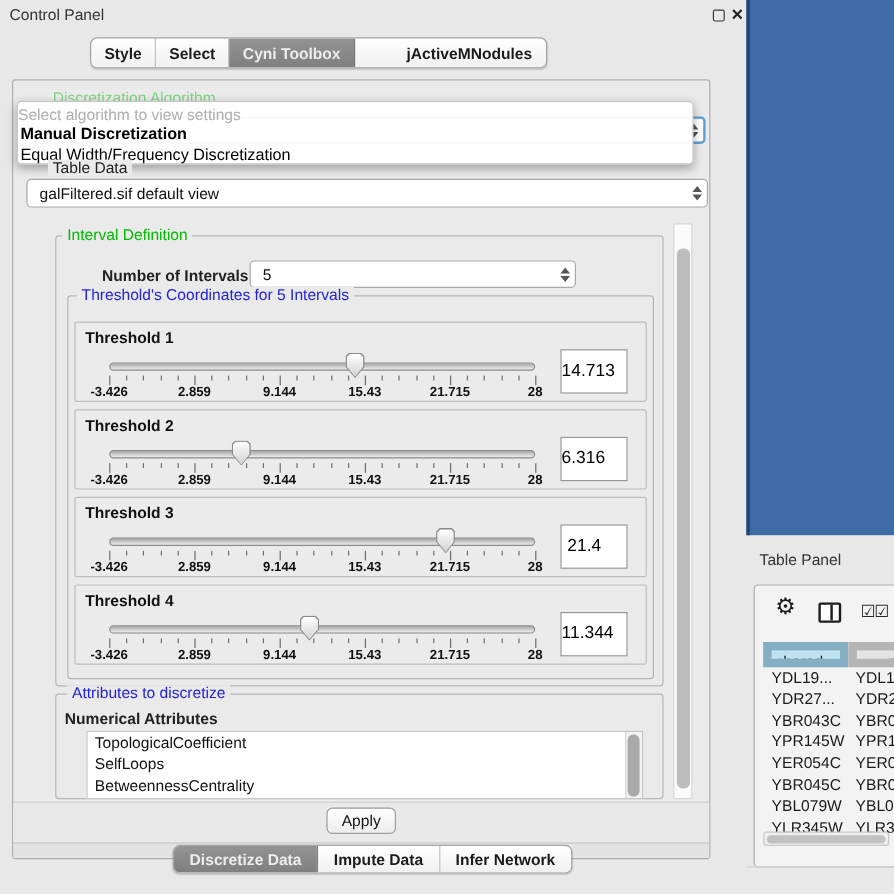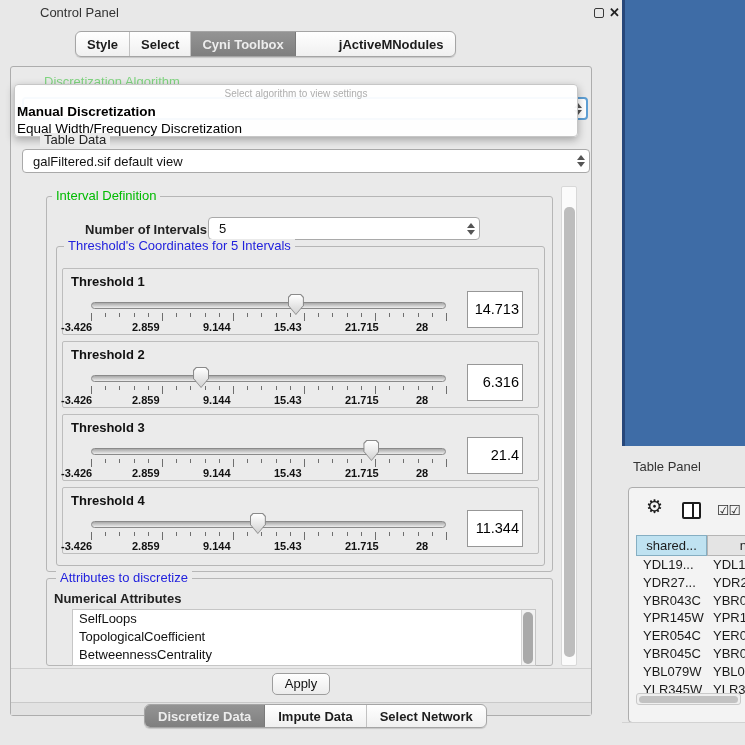--- a/index.html
+++ b/index.html
@@ -2,21 +2,21 @@
 <html style="--green: #00bb00; --blue: #2222dd; --frame-blue: #3e6ca6; --hdr-blue: #bfe2f1; --node-red: #ee1111; --teal-edge: #9ac6d0; --selected-tab: #8c8c8c;"><head>
 <meta charset="utf-8">
 <style>
   html,body{margin:0;padding:0;background:#e8e8e8;}
   *{box-sizing:border-box;font-family:"Liberation Sans",sans-serif;}
   #screen{position:relative;width:745px;height:745px;background:#e8e8e8;overflow:hidden;font-size:13px;color:#222;}
   .abs{position:absolute;}
 
   
   #cp-titlebar{left:0;top:0;width:621px;height:26px;background:#e8e8e8;}
-  #cp-title{left:8px;top:5px;font-size:13px;color:#333;margin-left:32px;}
+  #cp-title{left:8px;top:5px;font-size:13px;color:#333;}
   .win-btn{width:12px;height:12px;top:7px;cursor:default;}
   #cp-float{left:594px;top:8px;width:10px;height:10px;border:1.5px solid #3a3a3a;border-radius:2px;background:transparent;}
   #cp-close{left:609px;top:5px;font-weight:bold;font-size:13px;color:#222;}
 
   
   .segbar{display:flex;height:26px;border:1px solid #a5a5a5;border-radius:6px;background:linear-gradient(#ffffff,#f0f0f0);overflow:hidden;box-shadow:0 1px 1px rgba(0,0,0,.15);}
   .seg{display:flex;align-items:center;gap:5px;padding:0 11px;font-size:13px;font-weight:bold;color:#1c1c1c;border-right:1px solid #c2c2c2;cursor:default;white-space:nowrap;}
   .seg:last-child{border-right:none;padding-left:43px;}
   .seg.sel{background:linear-gradient(#949494,#7f7f7f);color:#ededed;border-right-color:#7a7a7a;}
   #top-tabs{left:75px;top:31px;}
@@ -34,21 +34,21 @@
   .combo{background:#fff;border:1px solid #a9a9a9;border-radius:4px;display:flex;align-items:center;}
   .combo .val{flex:1;padding-left:10px;font-size:13px;color:#111;overflow:hidden;white-space:nowrap;}
   .stepper{width:16px;display:flex;flex-direction:column;align-items:center;justify-content:center;gap:2px;}
   .tri-up{width:0;height:0;border-left:4px solid transparent;border-right:4px solid transparent;border-bottom:5px solid #555;}
   .tri-down{width:0;height:0;border-left:4px solid transparent;border-right:4px solid transparent;border-top:5px solid #555;}
 
   
   #algo-combo{left:22px;top:97px;width:566px;height:23px;border:2px solid #5e9fd4;}
   #algo-label{left:40px;top:75px;opacity:.45;}
   #algo-popup{left:14px;top:84px;width:564px;height:53px;background:rgba(255,255,255,.95);border:1px solid #c6c6c6;border-radius:4px;box-shadow:0 3px 8px rgba(0,0,0,.3);}
-  #popup-hint{left:0;top:3px;width:100%;text-align:center;color:#aeaeae;font-size:10px;}
+  #popup-hint{left:0;top:3px;width:100%;text-align:left;color:#aeaeae;font-size:13px;}
   .popup-opt{left:2px;font-size:13.5px;color:#000;white-space:nowrap;}
 
   
   #tabledata-label{left:40px;top:133px;color:#222;}
   #tabledata-combo{left:22px;top:149px;width:568px;height:24px;}
 
   
   .vtrack{background:#fbfbfb;border:1px solid #d8d8d8;border-radius:2px;}
   .vthumb{background:#bdbdbd;border-radius:5px;}
   #main-vtrack{left:561px;top:186px;width:16px;height:480px;}
@@ -61,22 +61,22 @@
   #numint-combo{left:208px;top:217px;width:272px;height:23px;}
   #thr-group{left:56px;top:246px;width:489px;height:320px;}
   #thr-label{left:64px;top:239px;}
 
   .thr-box{position:absolute;left:6px;width:477px;height:67px;border:1px solid #bdbdbd;border-radius:2px;background:#ebebeb;}
   .t-label{position:absolute;left:8px;top:5px;font-weight:bold;font-size:13px;color:#111;}
   .t-track{position:absolute;left:28px;top:33px;width:355px;height:7px;border:1px solid #8a8a8a;border-radius:4px;background:linear-gradient(180deg,#a8a8a8,#ededed);}
   .t-thumb{position:absolute;top:25px;width:16px;height:21px;clip-path:polygon(18% 0,82% 0,100% 14%,100% 55%,50% 100%,0 55%,0 14%);background:#8a8a8a;}
   .t-thumb i{position:absolute;left:1px;top:1px;right:1px;bottom:1px;clip-path:polygon(18% 0,82% 0,100% 14%,100% 55%,50% 100%,0 55%,0 14%);background:linear-gradient(#ffffff,#d2d2d2);}
   .tick{position:absolute;width:1px;background:#6e6e6e;}
-  .tick-lbl{position:absolute;width:60px;text-align:left;font-size:11px;font-weight:bold;color:#111;top:52px;}
-  .t-value{position:absolute;left:404px;top:22px;width:56px;height:37px;background:#fff;border:1px solid #979797;font-size:14.5px;color:#000;text-align:right;line-height:35px;padding-right:3px;}
+  .tick-lbl{position:absolute;width:60px;text-align:center;font-size:11px;font-weight:bold;color:#111;top:52px;}
+  .t-value{position:absolute;left:404px;top:22px;width:56px;height:37px;background:#fff;border:1px solid #979797;font-size:14.5px;color:#000;text-align:right;line-height:35px;padding-right:21px;}
 
   
   #attr-group{left:46px;top:578px;width:507px;height:88px;}
   #attr-label{left:56px;top:571px;}
   #numattr-label{left:54px;top:591px;font-weight:bold;}
   #attr-list{left:72px;top:609px;width:464px;height:57px;background:#fff;border:1px solid #c6c6c6;overflow:hidden;}
   .attr-item{padding-left:6px;line-height:18px;font-size:13px;color:#111;white-space:nowrap;}
   #attr-vtrack{position:absolute;right:0;top:0;width:14px;height:100%;background:#f2f2f2;border-left:1px solid #d5d5d5;}
   #attr-vthumb{position:absolute;right:2px;top:2px;width:10px;height:52px;background:#a9a9a9;border-radius:5px;}
 
@@ -88,21 +88,21 @@
   
   #net-frame{left:622px;top:0;width:123px;height:446px;background:var(--frame-blue);border-left:3px solid #27477a;}
 
   
   #tp-title{left:633px;top:459px;font-size:13px;color:#333;}
   #tp-box{left:628px;top:487px;width:130px;height:236px;background:#f3f3f3;border:1px solid #adadad;border-radius:4px;}
   #tp-gear{left:646px;top:497px;font-family:"DejaVu Sans",sans-serif;font-size:19px;color:#1c1c1c;line-height:19px;}
   #tp-colicon{left:682px;top:502px;width:19px;height:17px;border:2px solid #1c1c1c;border-radius:2px;background:#fff;}
   #tp-colicon i{position:absolute;left:50%;top:0;width:2px;height:100%;background:#1c1c1c;}
   #tp-checks{left:717px;top:502px;font-family:"DejaVu Sans",sans-serif;font-size:14px;color:#2a2a2a;letter-spacing:-1px;}
-  .hdr-cell{position:absolute;top:535px;height:21px;border:1px solid #ef4444;font-size:13px;color:#1c1c1c;text-align:center;line-height:19px;overflow:hidden;}
+  .hdr-cell{position:absolute;top:535px;height:21px;border:7px solid #ef4444;font-size:13px;color:#1c1c1c;text-align:center;line-height:19px;overflow:hidden;}
   #hdr-1{left:636px;width:71px;background:var(--hdr-blue);border-color:#85aec2;}
   #hdr-2{left:707px;width:80px;background:#e4e4e4;border-color:#b5b5b5;}
   #tbl-rows{left:636px;top:557px;width:160px;height:137px;overflow:hidden;background:transparent;}
   .tbl-row{display:flex;height:17.8px;font-size:13px;color:#1a1a1a;}
   .tbl-c1{width:71px;padding-left:7px;white-space:nowrap;overflow:hidden;}
   .tbl-c2{padding-left:6px;white-space:nowrap;}
   #htrack{left:636px;top:693px;width:105px;height:12px;background:#efefef;border:1px solid #c9c9c9;border-radius:3px;}
   #hthumb{left:639px;top:695.5px;width:99px;height:7px;background:#c2c2c2;border-radius:4px;}
   #tp-underline{left:622px;top:722px;width:123px;height:1px;background:#d2d2d2;}
 </style>
@@ -336,37 +336,37 @@
         </div>
         <div class="t-value">11.344</div>
       </div>
     </div>
 
   <div class="abs group" id="attr-group"></div>
   <div class="abs group-label lbl-blue" id="attr-label">Attributes to discretize</div>
   <div class="abs" id="numattr-label">Numerical Attributes</div>
   <div class="abs" id="attr-list">
     <div id="attr-items">
+        <div class="attr-item">TopologicalCoefficient</div>
         <div class="attr-item">SelfLoops</div>
-        <div class="attr-item">TopologicalCoefficient</div>
         <div class="attr-item">BetweennessCentrality</div>
       </div>
     <div id="attr-vtrack">
         <div id="attr-vthumb"></div>
       </div>
   </div>
 
   <div class="abs" id="apply-bar"></div>
   <div class="abs" id="bottom-strip"></div>
   <div class="abs" id="apply-btn">Apply</div>
 
   <div class="abs segbar" id="bottom-tabs">
       <div class="seg sel">Discretize Data</div>
       <div class="seg">Impute Data</div>
-      <div class="seg">Select Network</div>
+      <div class="seg">Infer Network</div>
     </div>
 
   <div class="abs" id="net-frame">
     
   </div>
 
   <div class="abs" id="tp-title">Table Panel</div>
   <div class="abs" id="tp-box"></div>
   <div class="abs" id="tp-gear">⚙</div>
   <div class="abs" id="tp-colicon">

